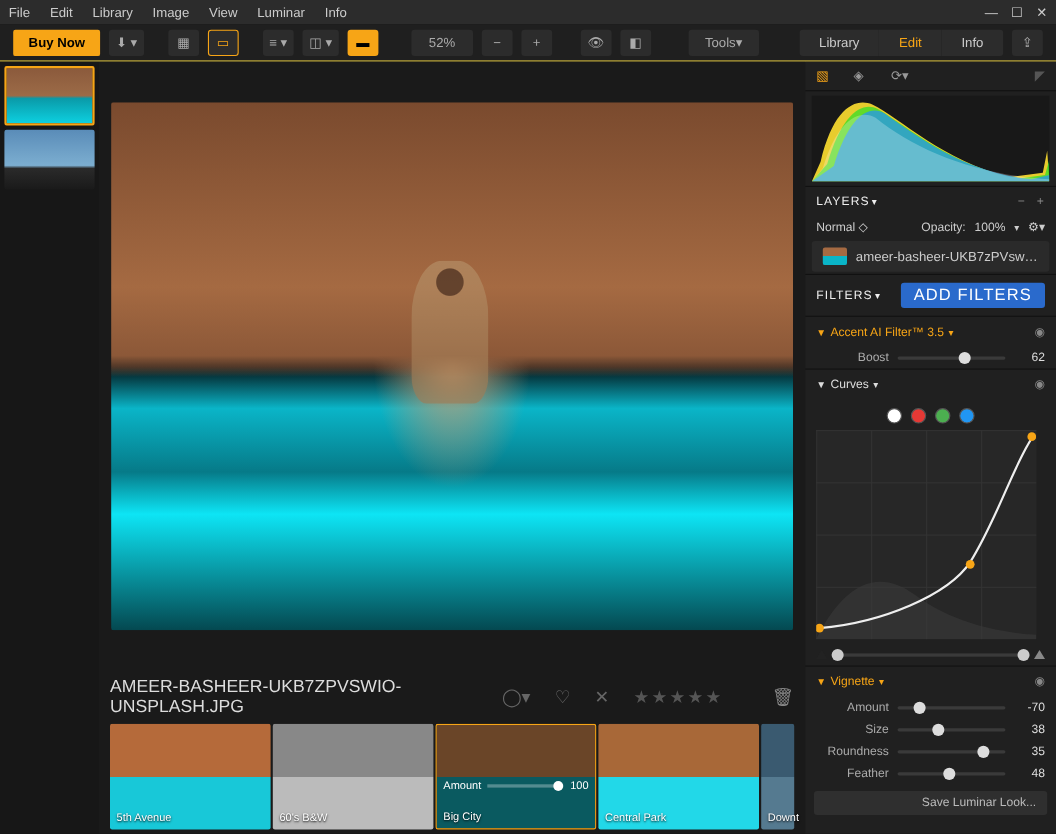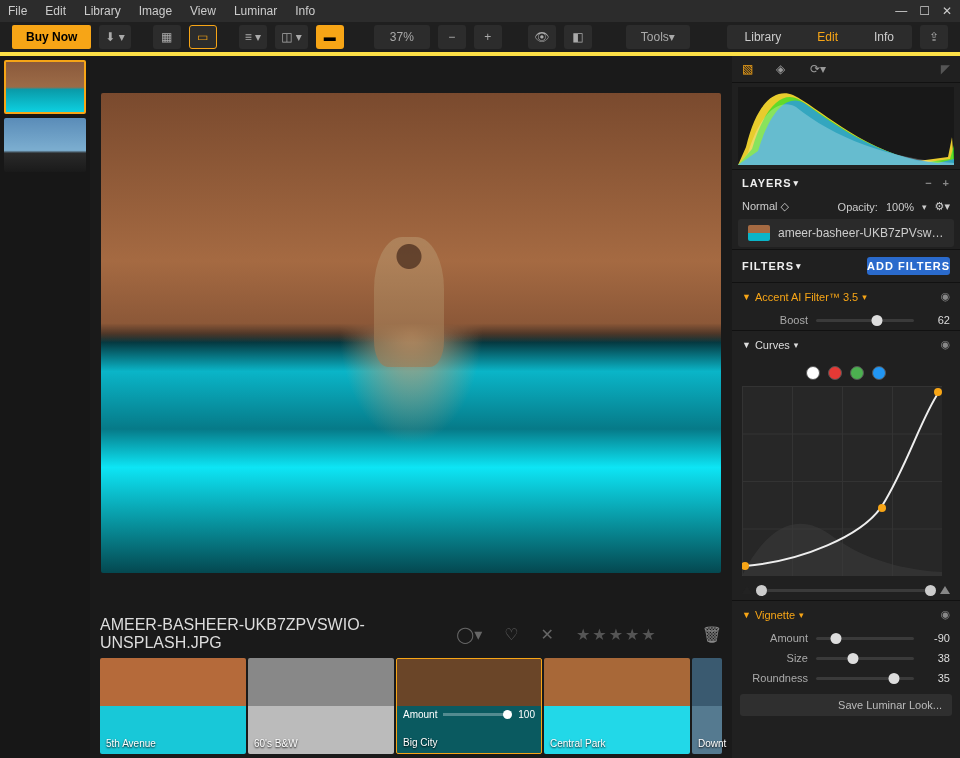--- a/index.html
+++ b/index.html
@@ -4,21 +4,21 @@
 <style>
 * { margin: 0; padding: 0; box-sizing: border-box; font-family: -apple-system, "Segoe UI", Arial, sans-serif; }
 body { width: 960px; height: 758px; background: #1a1a1a; color: #ccc; font-size: 12px; overflow: hidden; }
 
 
 .menubar { display: flex; align-items: center; height: 22px; background: #2c2c2c; padding: 0 8px; gap: 18px; }
 .menubar span { color: #ccc; cursor: default; }
 .winctl { margin-left: auto; display: flex; gap: 12px; color: #888; }
 
 
-.toolbar { display: flex; align-items: center; height: 34px; background: #1f1f1f; padding: 0 12px; gap: 8px; border-bottom: 4px solid #fde047; }
+.toolbar { display: flex; align-items: center; height: 34px; background: #1f1f1f; padding: 0 12px; gap: 8px; border-bottom: 1px solid #fde047; }
 .buy { background: #f7a516; color: #000; border: none; padding: 5px 14px; font-weight: bold; border-radius: 2px; font-size: 12px; }
 .tbtn { display: inline-flex; align-items: center; justify-content: center; height: 24px; min-width: 28px; background: #2c2c2c; color: #aaa; border-radius: 3px; padding: 0 6px; }
 .tbtn.active { border: 1px solid #f7a516; color: #f7a516; }
 .tbtn.solid { background: #f7a516; color: #000; }
 .tabset { display: flex; margin-left: 4px; }
 .tabset .tab { padding: 5px 18px; background: #2c2c2c; border-radius: 3px 0 0 3px; }
 .tabset .tab + .tab { border-radius: 0; }
 .tabset .tab:last-child { border-radius: 0 3px 3px 0; }
 .tabset .tab.active { color: #f7a516; }
 
@@ -64,34 +64,34 @@
 
 .panel { width: 228px; background: #202020; display: flex; flex-direction: column; overflow-y: hidden; }
 .paneltabs { display: flex; align-items: center; gap: 16px; padding: 6px 10px; border-bottom: 1px solid #111; }
 .paneltabs .ico { width: 18px; color: #999; }
 .paneltabs .ico.active { color: #f7a516; }
 .histo { height: 78px; margin: 4px 6px; position: relative; background: #181818; }
 .histo svg { width: 100%; height: 100%; }
 
 .sect { border-top: 1px solid #111; }
 .secthdr { display: flex; align-items: center; padding: 7px 10px; font-size: 11px; letter-spacing: 1px; color: #eee; }
-.secthdr.big { text-transform: uppercase; font-weight: 700; }
+.secthdr.big { text-transform: uppercase; font-weight: 400; }
 .secthdr .r { margin-left: auto; display: flex; gap: 10px; color: #888; }
 
 .row { display: flex; align-items: center; padding: 4px 10px; gap: 8px; font-size: 11px; }
 .row .lbl { flex: 0 0 66px; text-align: right; color: #aaa; }
 .row .val { width: 28px; text-align: right; color: #ddd; }
 .slider { flex: 1; height: 3px; background: #3a3a3a; position: relative; border-radius: 2px; }
 .slider .knob { position: absolute; top: -4px; width: 11px; height: 11px; background: #ddd; border-radius: 50%; transform: translateX(-50%); }
 
 .layer { display: flex; align-items: center; gap: 8px; padding: 6px 10px; background: #2a2a2a; margin: 2px 6px; border-radius: 3px; }
 .layer .swatch { width: 22px; height: 16px; background: linear-gradient(180deg,#a56a42 0 50%,#0ab5c8 50% 100%); border-radius: 2px; }
 .layer .name { flex: 1; white-space: nowrap; overflow: hidden; text-overflow: ellipsis; }
 
-.addf { background: #2a6acc; color: #fff; padding: 3px 0; border-radius: 3px; font-size: 11px; }
+.addf { background: #2a6acc; color: #fff; padding: 3px 12px; border-radius: 3px; font-size: 15px; }
 .wksp { margin: 4px 8px; padding: 6px; background: #2a2a2a; text-align: center; border-radius: 3px; font-size: 11px; color: #ccc; }
 
 .filterhdr { display: flex; align-items: center; padding: 7px 10px; font-size: 11px; gap: 4px; color: #f7a516; }
 .filterhdr.plain { color: #ddd; }
 .filterhdr .eye { margin-left: auto; color: #888; }
 .filterhdr .tri { font-size: 9px; }
 
 .curves { margin: 4px 10px; }
 .chips { display: flex; gap: 8px; justify-content: center; padding: 4px 0 6px; }
 .chip { width: 14px; height: 14px; border-radius: 50%; border: 1px solid #555; }
@@ -132,21 +132,21 @@
   <button class="buy">Buy Now</button>
   <div class="tbtn">⬇ ▾</div>
   <div style="width:6px"></div>
   <div class="tbtn">▦</div>
   <div class="tbtn active">▭</div>
   <div style="width:6px"></div>
   <div class="tbtn">≡ ▾</div>
   <div class="tbtn">◫ ▾</div>
   <div class="tbtn solid">▬</div>
   <div style="width:14px"></div>
-  <div class="tbtn" style="min-width:56px">37%</div>
+  <div class="tbtn" style="min-width:56px">52%</div>
   <div class="tbtn">−</div>
   <div class="tbtn">+</div>
   <div style="width:10px"></div>
   <div class="tbtn">👁</div>
   <div class="tbtn">◧</div>
   <div style="width:18px"></div>
   <div class="tbtn" style="min-width:64px"><span>Tools</span> ▾</div>
   <div class="spacer"></div>
   <div class="tabset">
     <div class="tab">Library</div>
@@ -305,34 +305,41 @@
           <span>Vignette</span>
           <span style="font-size:9px">▾</span>
         <span class="eye">◉</span>
       </div>
       <div id="vignette-rows">
           <div class="row">
             <span class="lbl">Amount</span>
     <div class="slider">
               <div class="knob" style="left:20%"></div>
             </div>
-    <span class="val">-90</span>
+    <span class="val">-70</span>
           </div>
           <div class="row">
             <span class="lbl">Size</span>
     <div class="slider">
               <div class="knob" style="left:38%"></div>
             </div>
     <span class="val">38</span>
           </div>
           <div class="row">
             <span class="lbl">Roundness</span>
     <div class="slider">
               <div class="knob" style="left:80%"></div>
             </div>
     <span class="val">35</span>
           </div>
+          <div class="row">
+            <span class="lbl">Feather</span>
+    <div class="slider">
+              <div class="knob" style="left:48%"></div>
+            </div>
+    <span class="val">48</span>
+          </div>
         </div>
     </div>
 
     <div class="savelook">Save Luminar Look...</div>
   </div>
 </div>
 
 </body></html>

